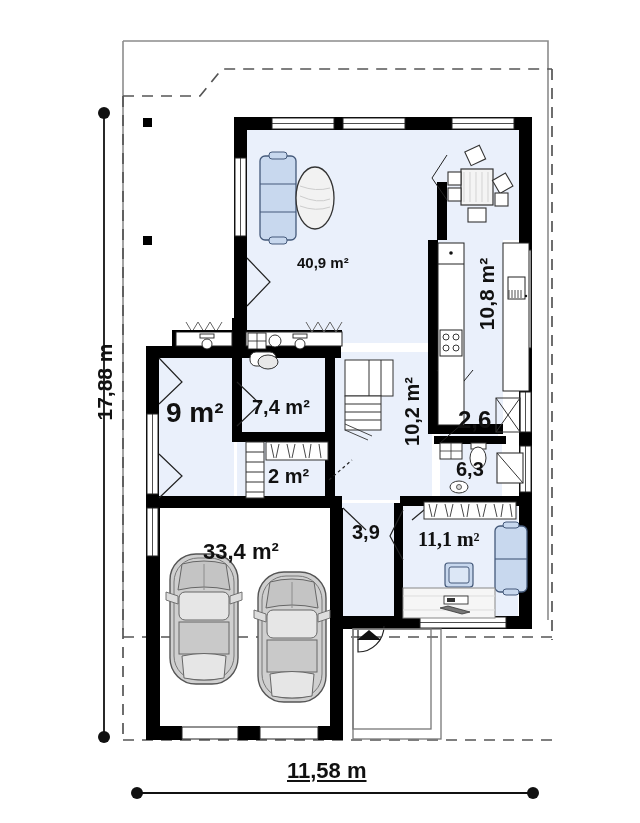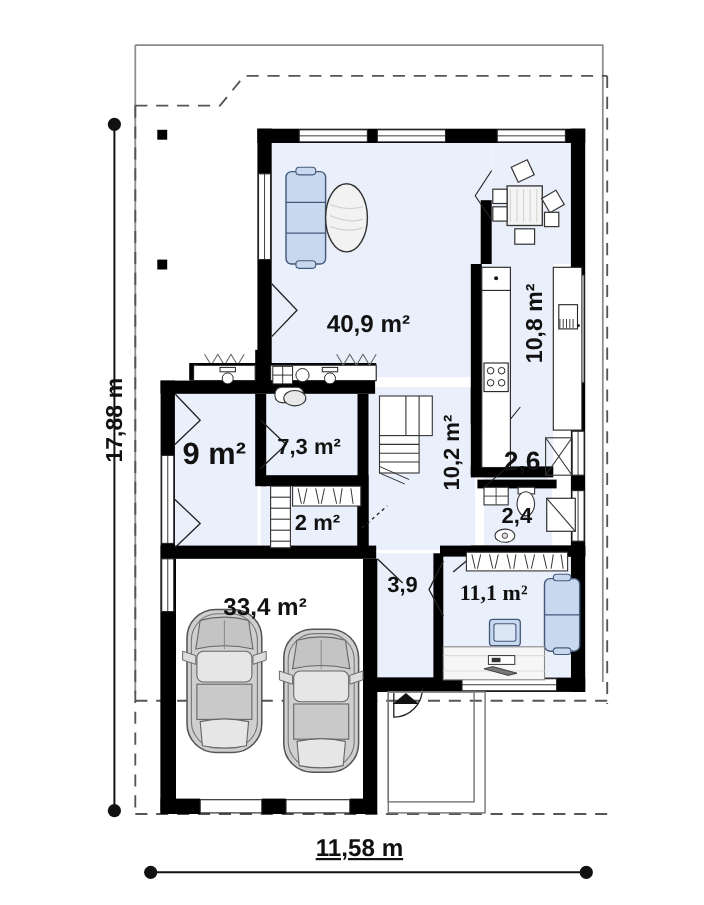--- a/index.html
+++ b/index.html
@@ -342,33 +342,33 @@
     <line x1="137" y1="793" x2="533" y2="793" stroke="#111" stroke-width="1.8"></line>
     <circle cx="137" cy="793" r="6" fill="#111"></circle>
     <circle cx="533" cy="793" r="6" fill="#111"></circle>
   </g>
 </svg>
 
 <div class="dim vrot" style="left:66px;top:370px;transform:rotate(-90deg);font-size:21px;">17,88 m</div>
 
 <div class="dim" style="left:287px;top:758px;font-size:22px;text-decoration:underline;">11,58 m</div>
 
-<div class="lbl" style="left:297px;top:254px;font-size:22px;margin-top:28px;">40,9 m²</div>
+<div class="lbl" style="left:297px;top:254px;font-size:15px;">40,9 m²</div>
 
 <div class="lbl vrot" style="left:442px;top:282px;width:90px;text-align:center;transform:rotate(-90deg);font-size:21px;">10,8 m²</div>
 
 <div class="lbl vrot" style="left:368px;top:400px;width:88px;text-align:center;transform:rotate(-90deg);font-size:20px;">10,2 m²</div>
 
 <div class="lbl" style="left:458px;top:406px;font-size:24px;">2,6</div>
 
-<div class="lbl" style="left:456px;top:458px;font-size:20px;">2,4</div>
+<div class="lbl" style="left:456px;top:458px;font-size:20px;">6,3</div>
 
 <div class="lbl" style="left:166px;top:397px;font-size:28px;">9 m²</div>
 
-<div class="lbl" style="left:252px;top:396px;font-size:20px;">7,3 m²</div>
+<div class="lbl" style="left:252px;top:396px;font-size:20px;">7,4 m²</div>
 
 <div class="lbl" style="left:268px;top:465px;font-size:20px;">2 m²</div>
 
 <div class="lbl" style="left:203px;top:507px;font-size:22px;margin-top:32px;">33,4 m²</div>
 
 <div class="lbl" style="left:352px;top:521px;font-size:20px;">3,9</div>
 
 <div class="lbl" style="left:418px;top:528px;font-size:20px;font-family:Liberation Serif, serif;">11,1 m²</div>
 
 </body></html>

